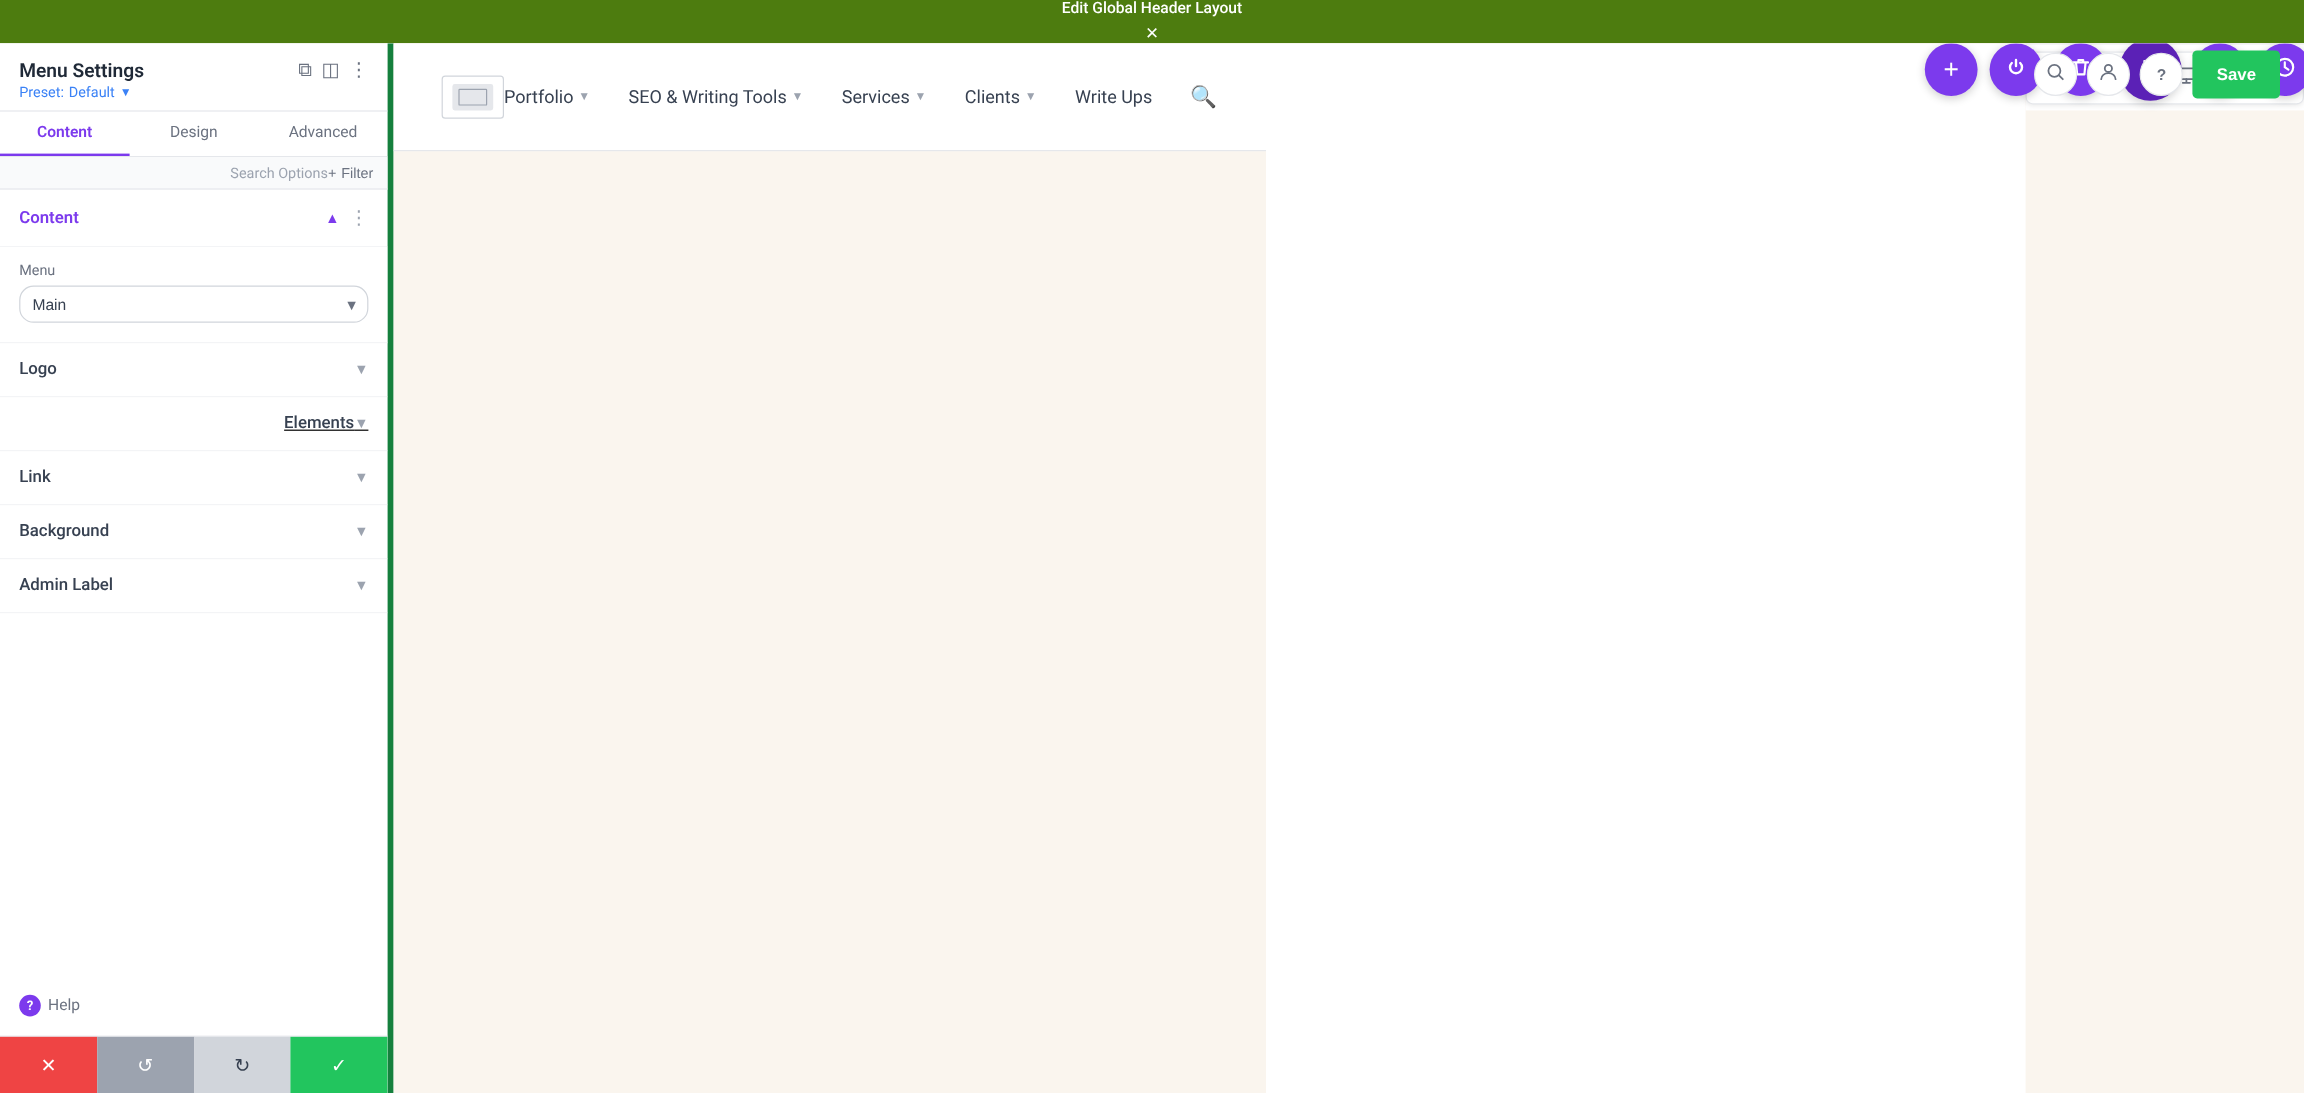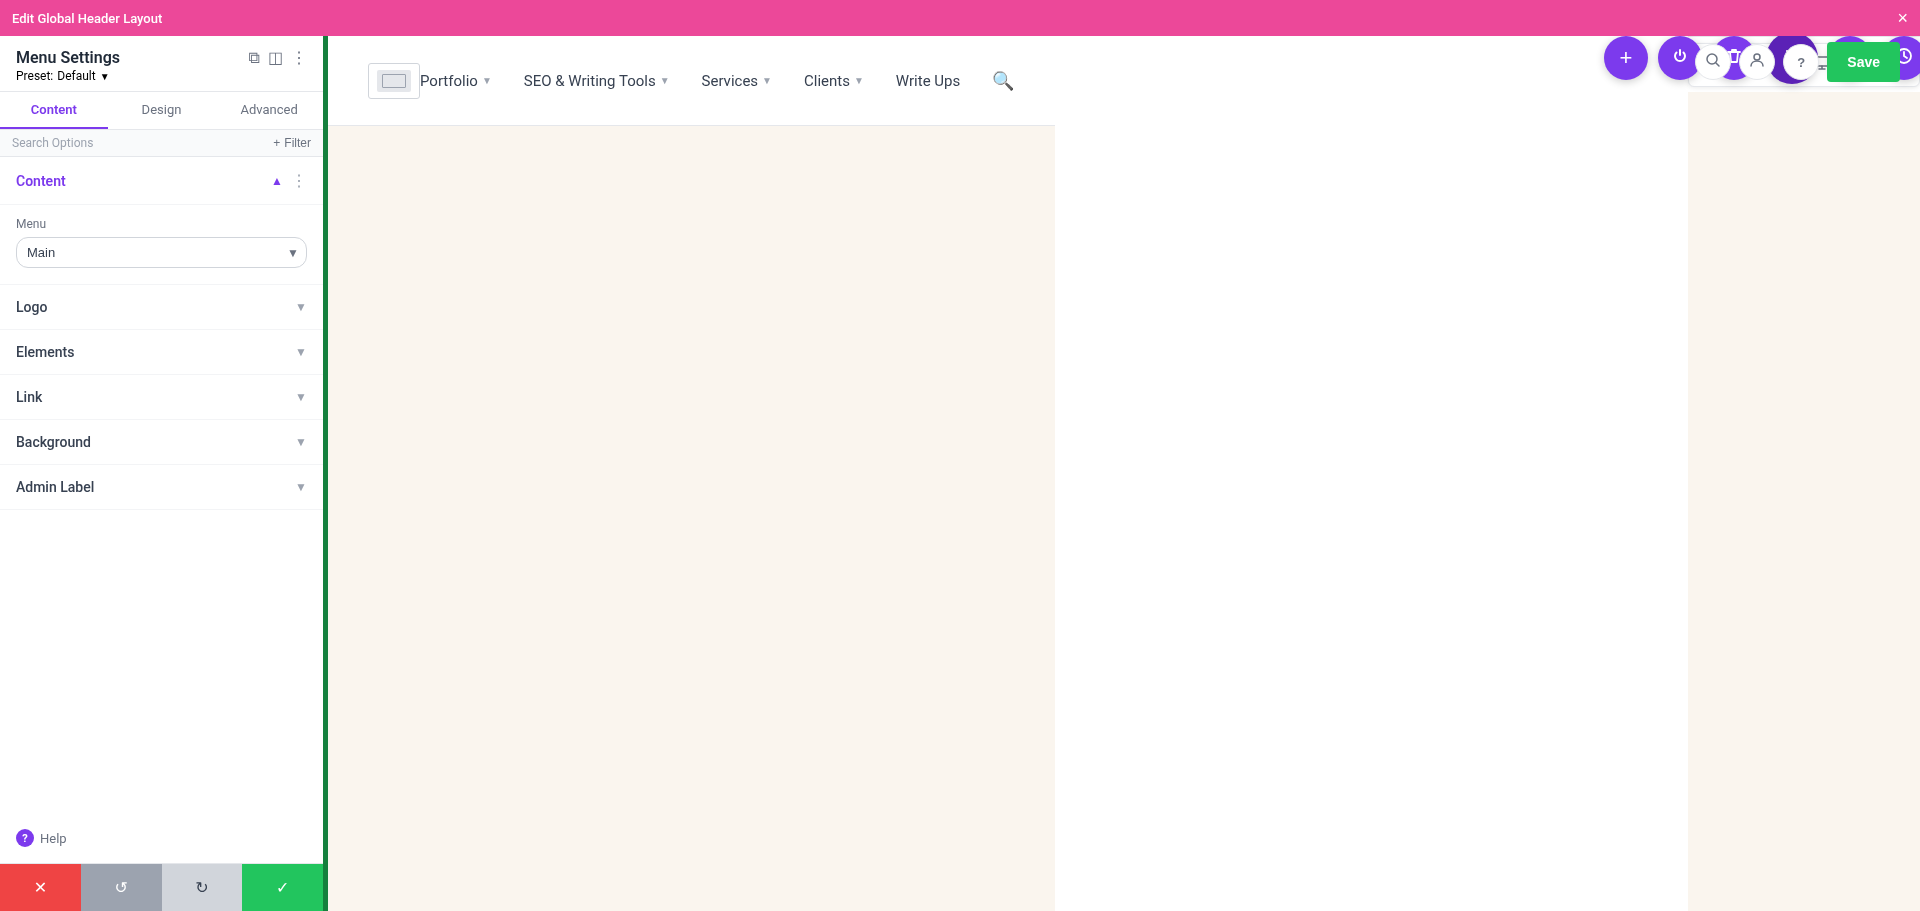--- a/index.html
+++ b/index.html
@@ -1,27 +1,28 @@
 <!DOCTYPE html>
 <html><head>
   <meta charset="utf-8">
   <style>
     * { box-sizing: border-box; margin: 0; padding: 0; }
     body { font-family: -apple-system, BlinkMacSystemFont, 'Segoe UI', Roboto, sans-serif; display: flex; flex-direction: column; height: 911px; width: 1920px; overflow: hidden; background: #fff; }
 
     
     .top-bar {
-      background: #ec4899;
+      background: #4d7c0f;
       color: #fff;
       display: flex;
       align-items: center;
       justify-content: space-between;
       padding: 0 12px;
       height: 36px;
       flex-shrink: 0;
+      flex-direction: column;
     }
     .top-bar-title {
       font-size: 13px;
       font-weight: 500;
     }
     .top-bar-close {
       cursor: pointer;
       font-size: 18px;
       line-height: 1;
       color: #fff;
@@ -73,21 +74,21 @@
       color: #6b7280;
       font-size: 16px;
       display: flex;
       align-items: center;
     }
     .preset-row {
       display: flex;
       align-items: center;
       margin-top: 2px;
       font-size: 12px;
-      color: #000000;
+      color: #3b82f6;
       gap: 4px;
       cursor: pointer;
     }
     .preset-caret { font-size: 10px; }
 
     
     .tab-bar {
       display: flex;
       border-bottom: 1px solid #e5e7eb;
     }
@@ -103,25 +104,24 @@
     .tab-item.active {
       color: #7c3aed;
       border-bottom: 2px solid #7c3aed;
       font-weight: 600;
     }
 
     
     .search-filter-row {
       display: flex;
       align-items: center;
-      justify-content: space-between;
+      justify-content: flex-end;
       padding: 6px 12px;
       border-bottom: 1px solid #e5e7eb;
       background: #f9fafb;
-      gap: 42px;
     }
     .search-options-label {
       font-size: 12px;
       color: #9ca3af;
     }
     .filter-btn {
       display: flex;
       align-items: center;
       gap: 4px;
       font-size: 12px;
@@ -494,21 +494,21 @@
       </div>
 
       <div class="section-header">
         <div style="width:100%;display:flex;align-items:center;justify-content:space-between;">
           <span class="section-label">Logo</span>
           <span class="section-chevron">▼</span>
         </div>
       </div>
 
       <div class="section-header">
-        <div style="width:100%;display:flex;align-items:center;justify-content:space-between;">
+        <div style="width:100%;display:flex;align-items:center;justify-content:flex-end;text-decoration:underline;">
           <span class="section-label">Elements</span>
           <span class="section-chevron">▼</span>
         </div>
       </div>
 
       <div class="section-header">
         <div style="width:100%;display:flex;align-items:center;justify-content:space-between;">
           <span class="section-label">Link</span>
           <span class="section-chevron">▼</span>
         </div>

